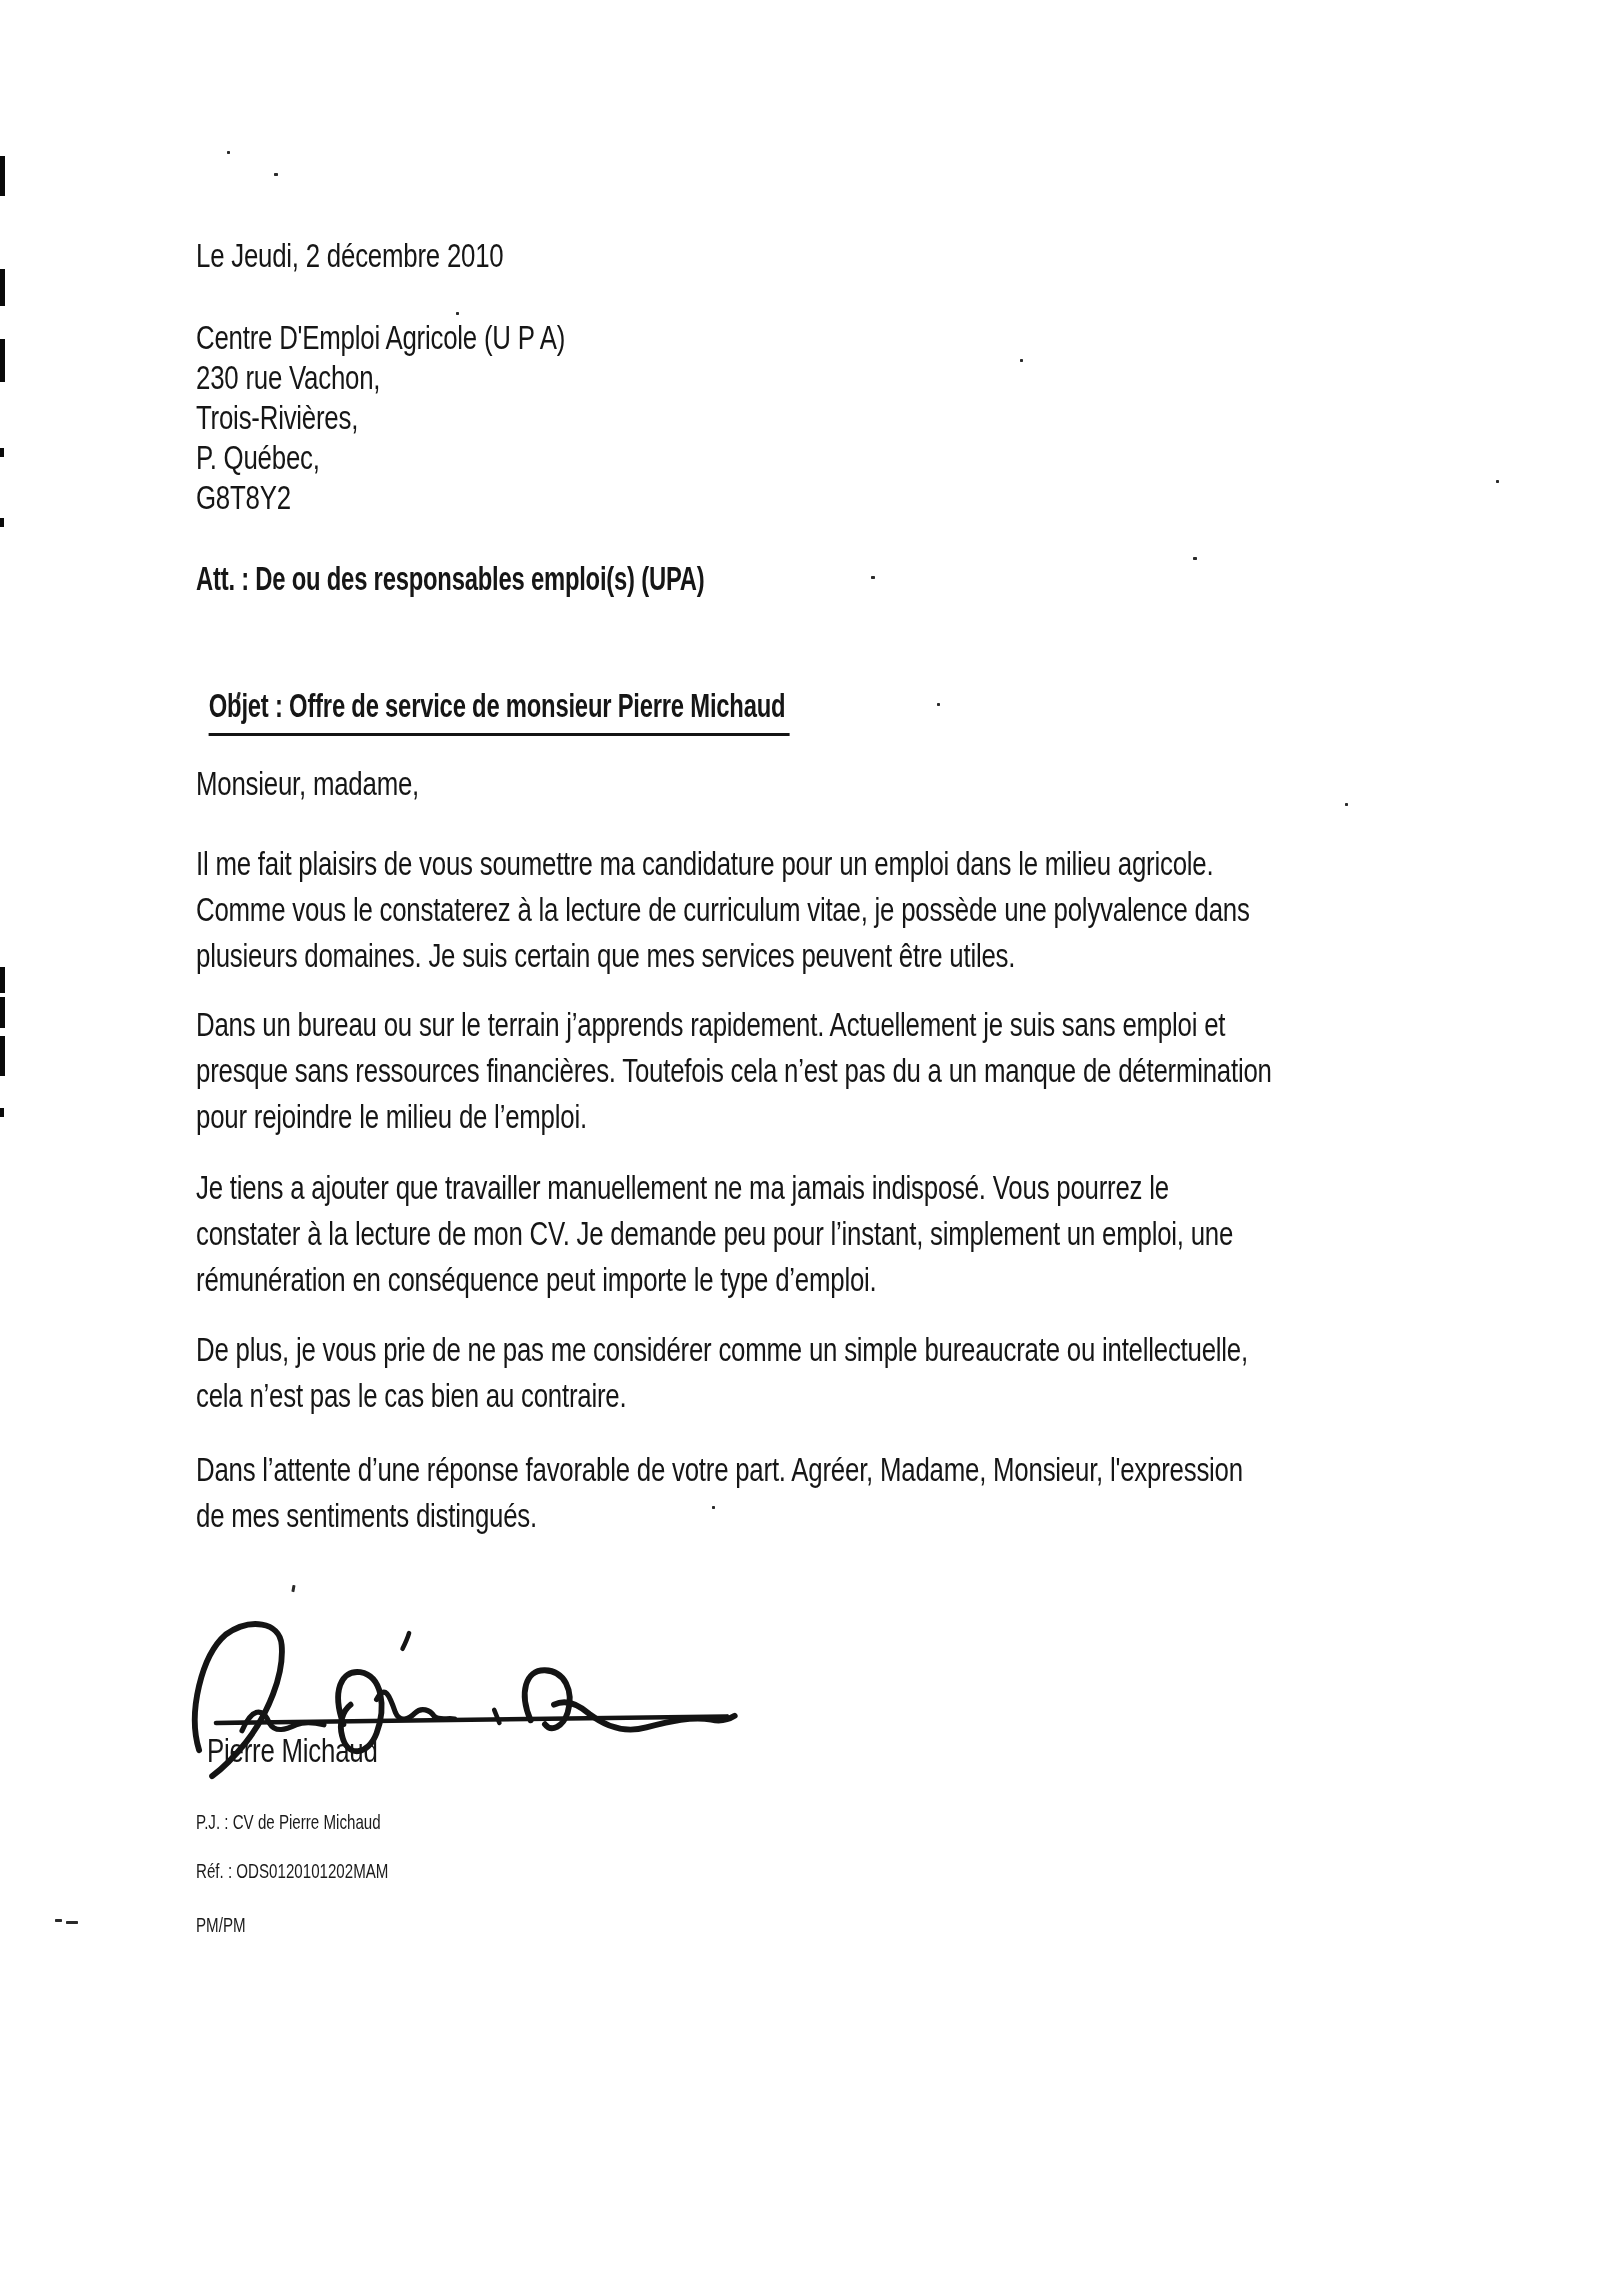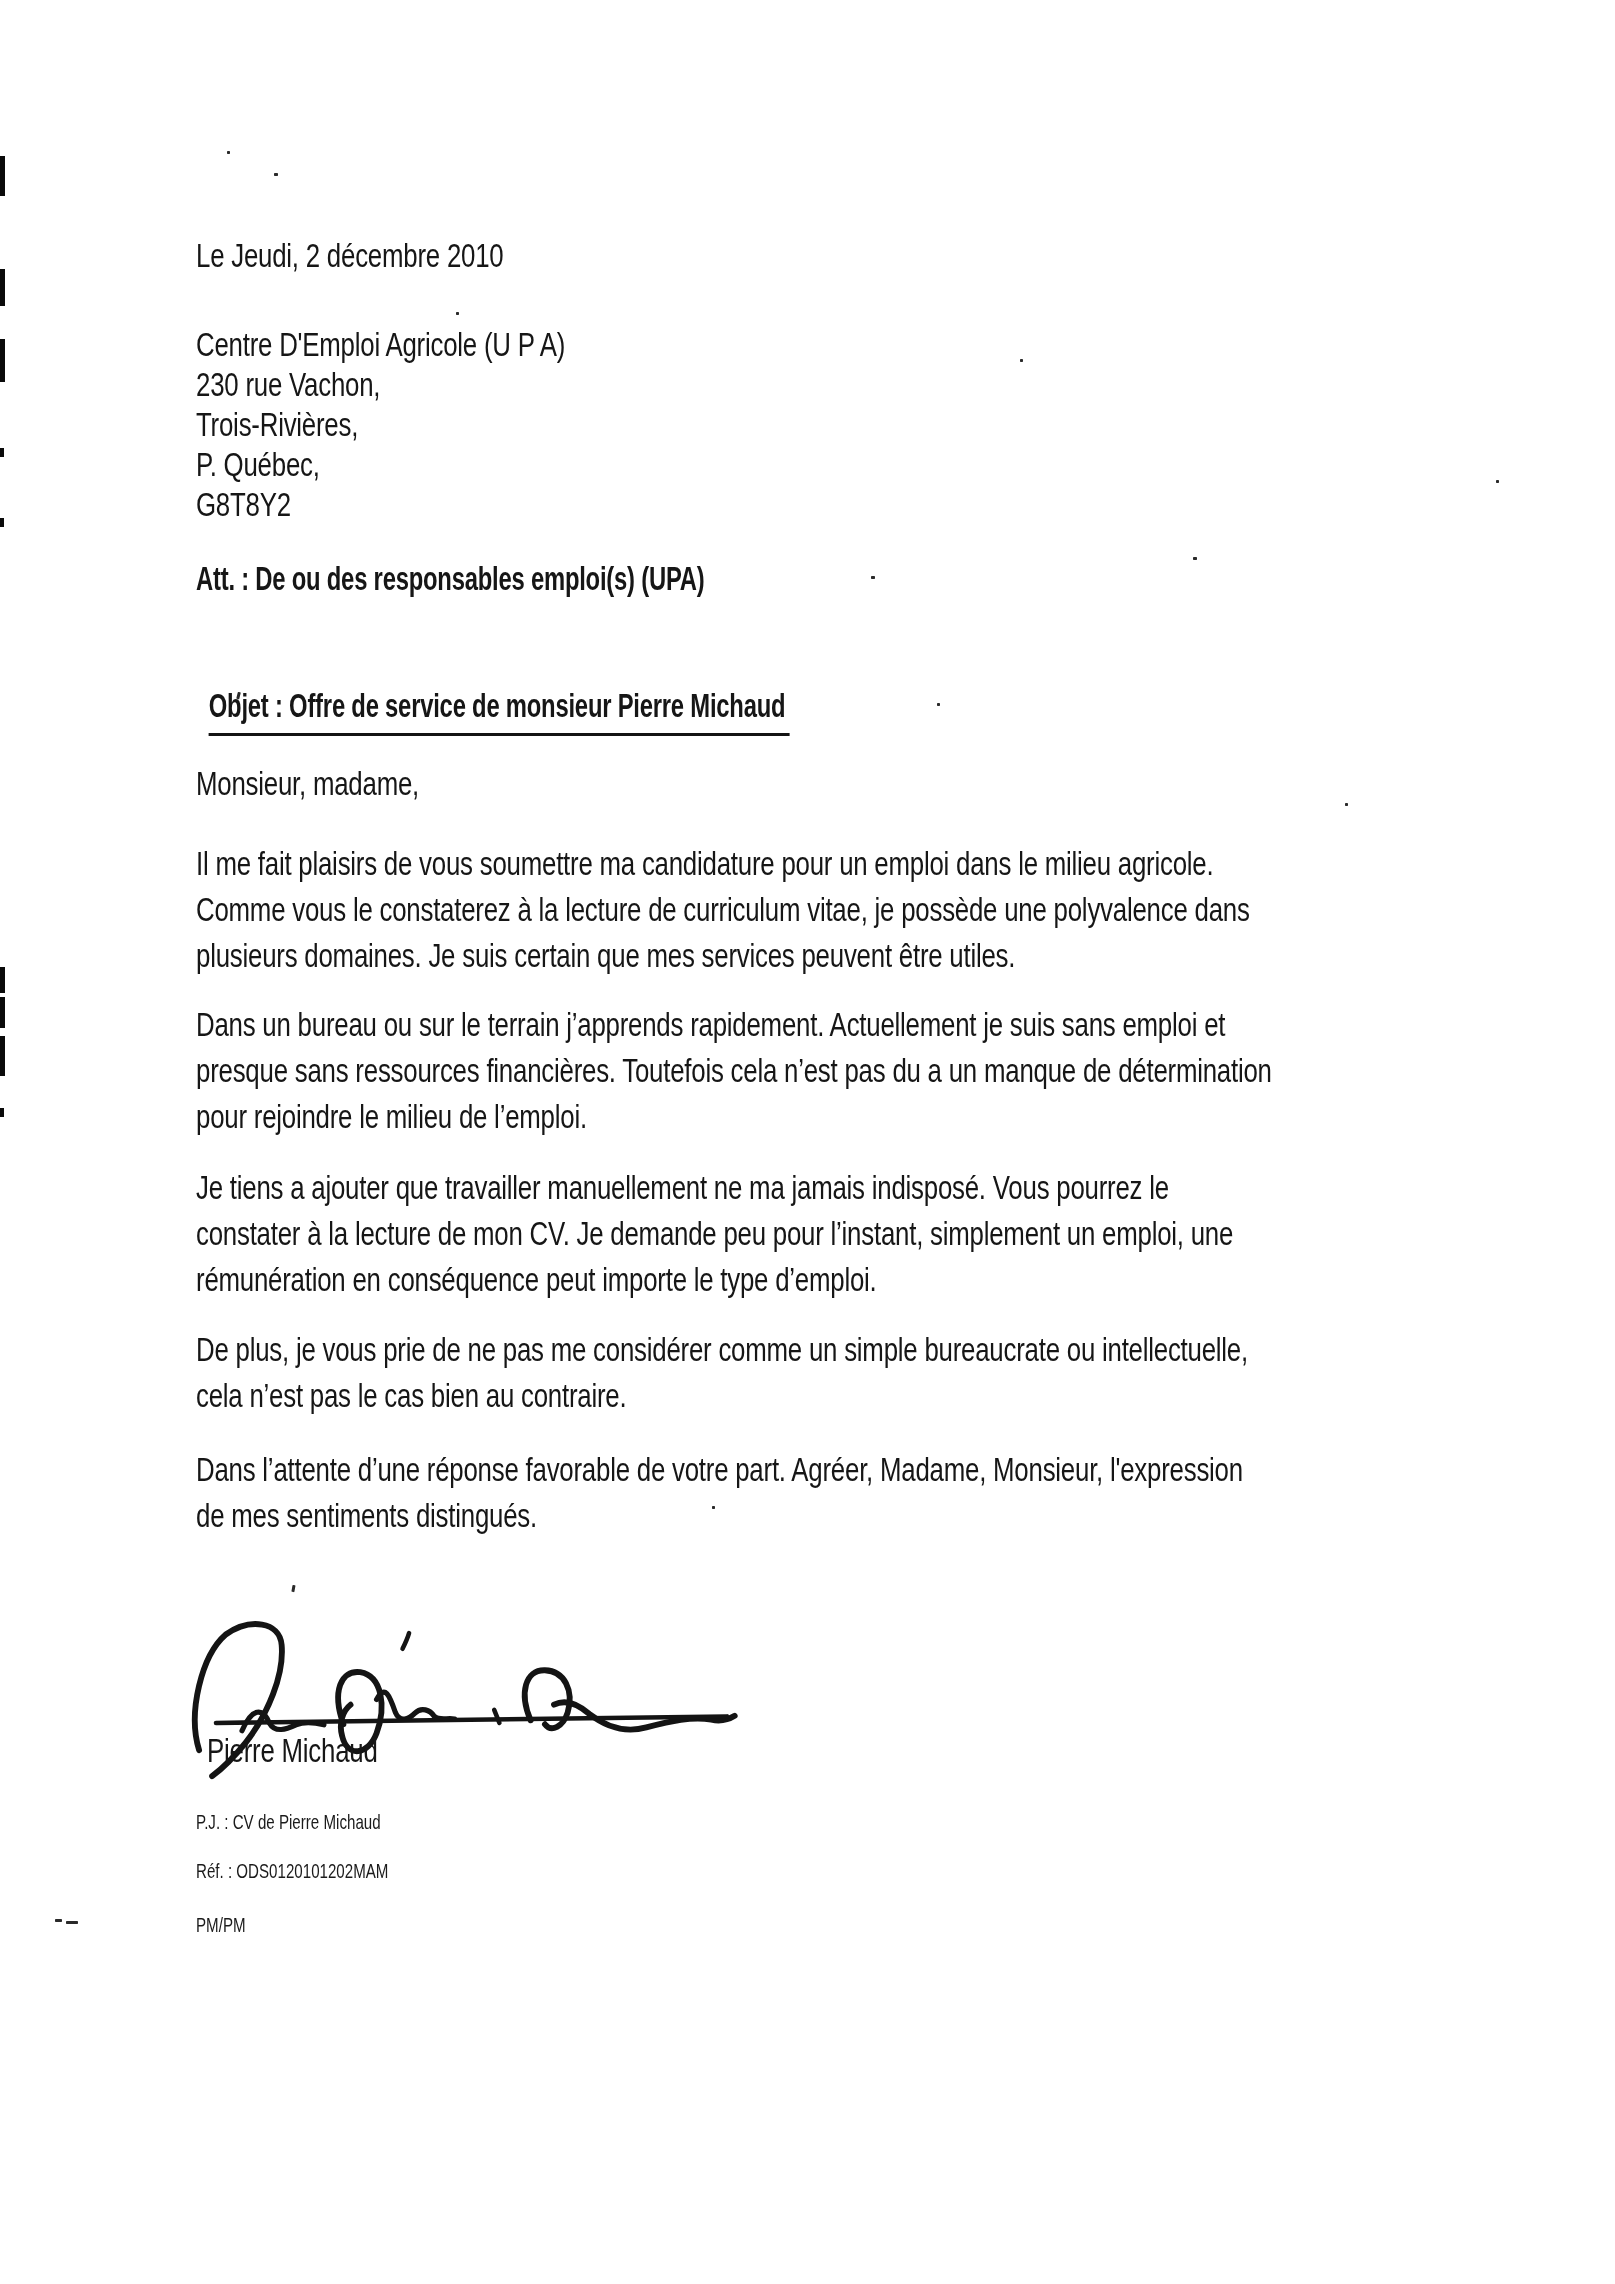--- a/index.html
+++ b/index.html
@@ -26,21 +26,21 @@
     transform:scaleX(0.72);transform-origin:0 0;color:#1b1b1b;
   }
   .speck{position:absolute;background:#2a2a2a;border-radius:0.7px;}
   .edge{position:absolute;left:0;background:#0a0a0a;}
 </style>
 </head>
 <body>
 
 <div class="abs txt" style="left:196px;top:232px;">Le Jeudi, 2 décembre 2010</div>
 
-<div class="abs" style="left:196px;top:324px;">
+<div class="abs" style="left:196px;top:317px;">
   <div class="txt addr" style="position:relative;">Centre D'Emploi Agricole (U P A)</div>
   <div class="txt addr" style="position:relative;">230 rue Vachon,</div>
   <div class="txt addr" style="position:relative;">Trois-Rivières,</div>
   <div class="txt addr" style="position:relative;">P. Québec,</div>
   <div class="txt addr" style="position:relative;">G8T8Y2</div>
 </div>
 
 <div class="abs txt bold" style="left:196px;top:555px;">Att. : De ou des responsables emploi(s) (UPA)</div>
 
 <div class="abs txt bold" style="left:196px;top:636px;">

